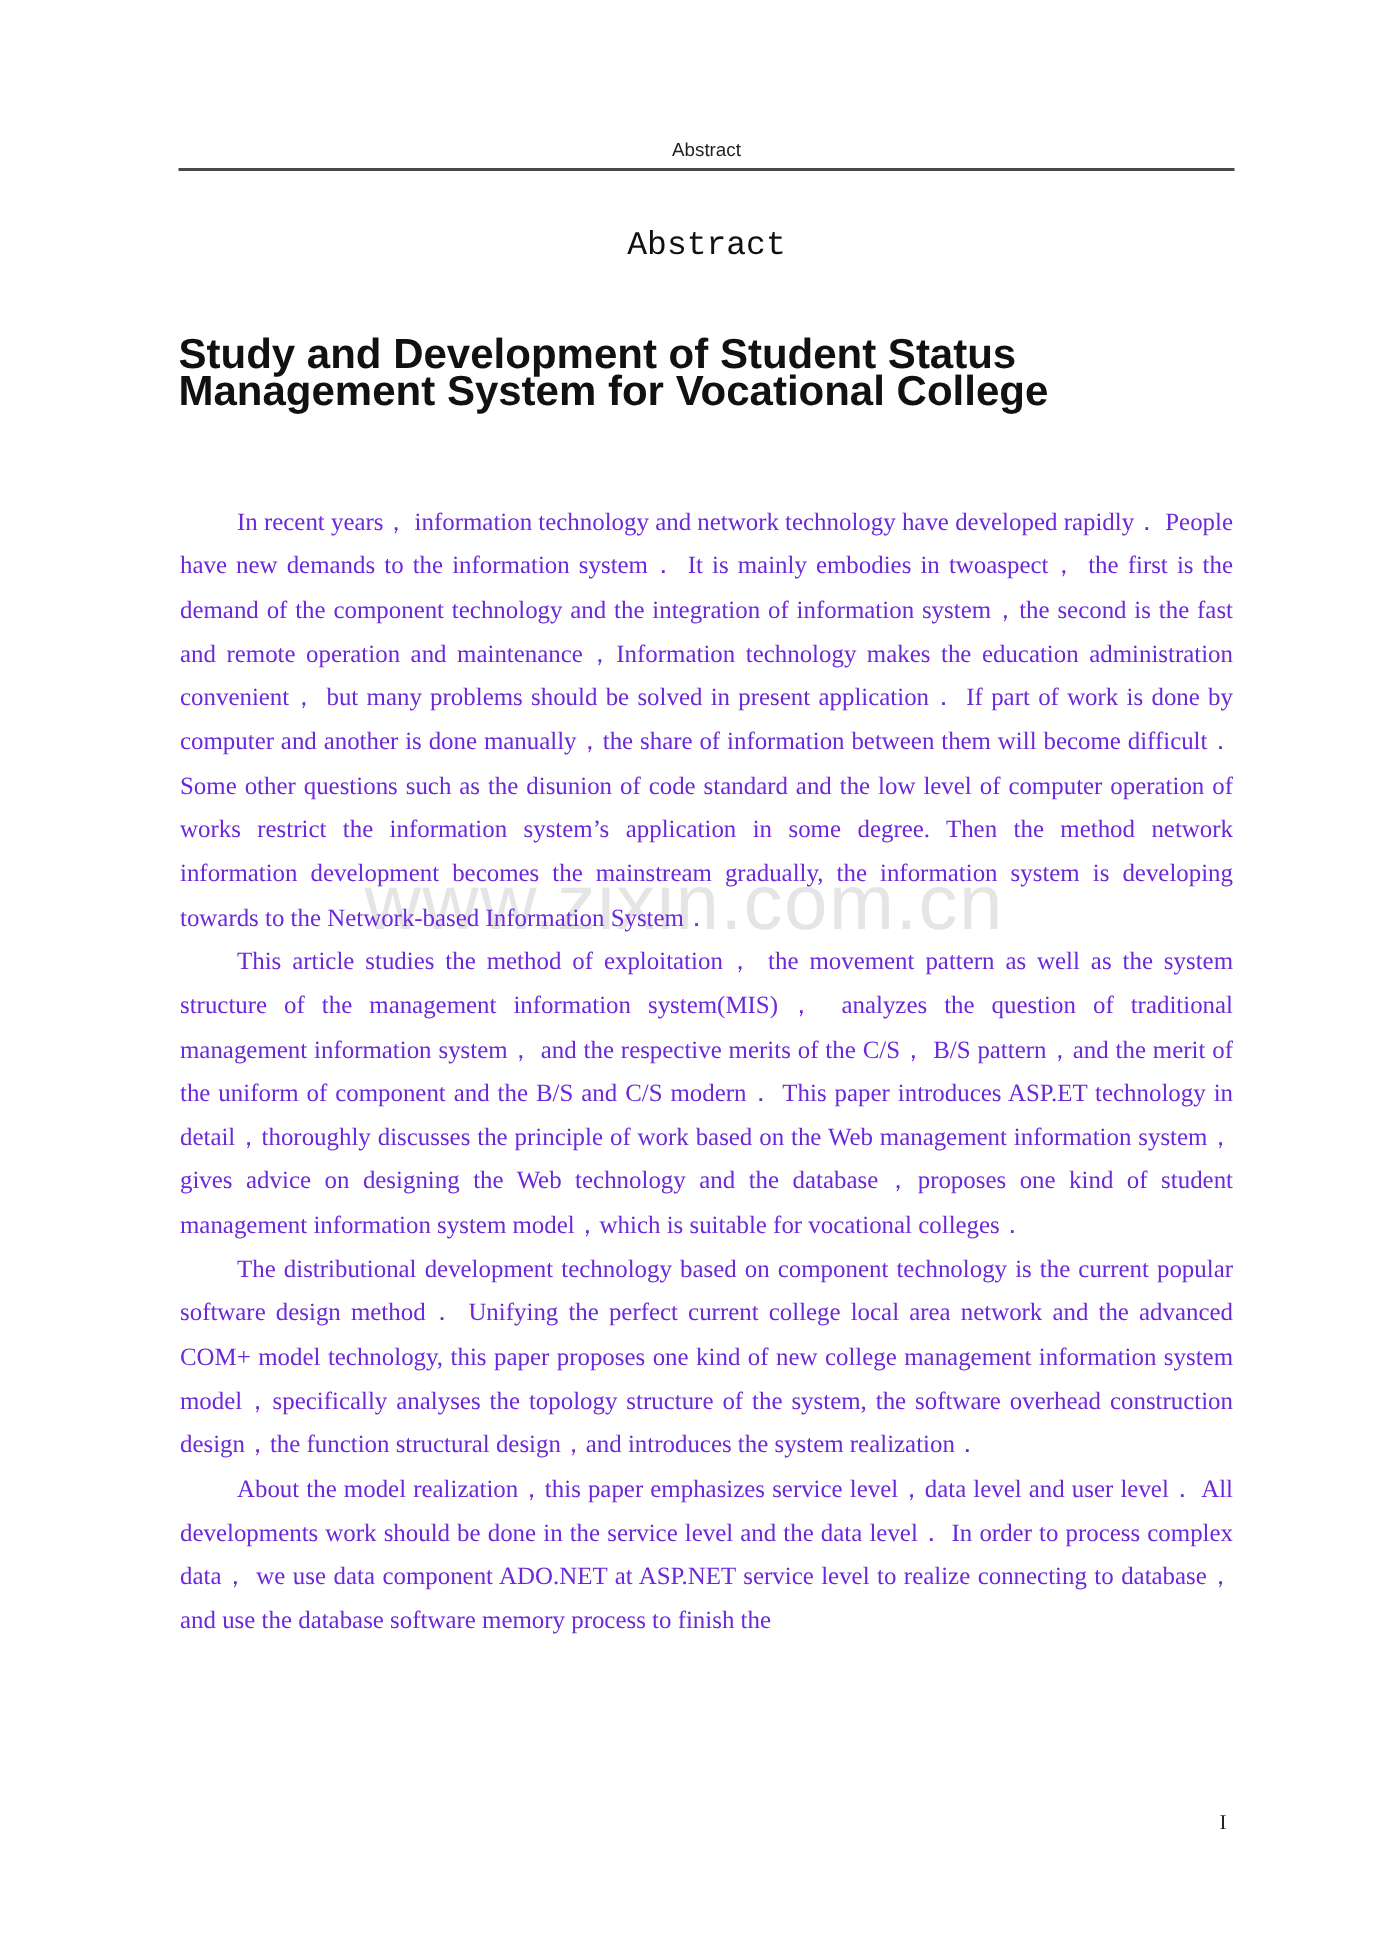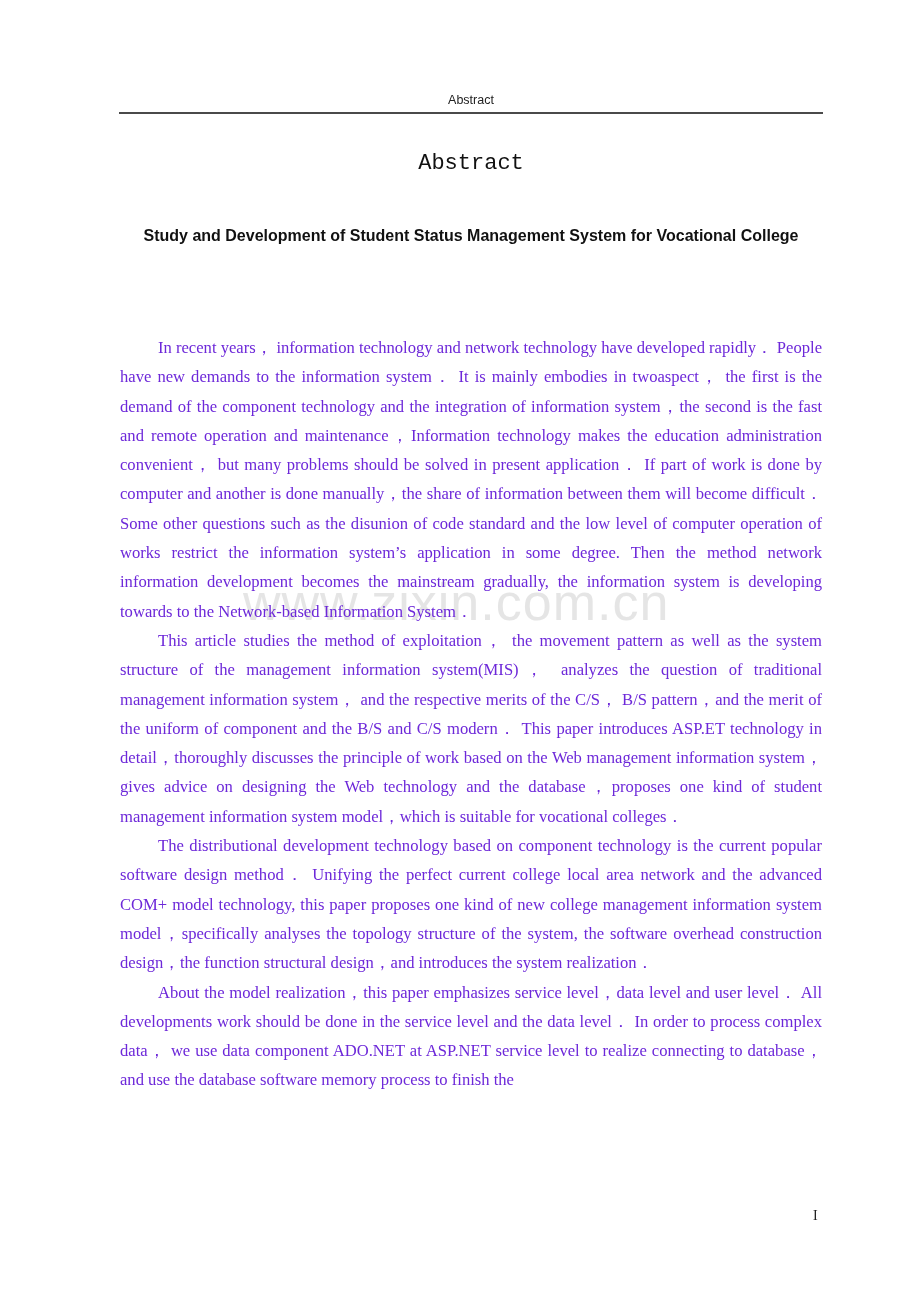--- a/index.html
+++ b/index.html
@@ -14,22 +14,22 @@
       position: absolute; left: 108px; width: 704px; top: 112px;
       height: 0; border-top: 2px solid #4a4a4a;
     }
     .section-title {
       position: absolute; left: 108px; width: 704px; top: 151px;
       text-align: center; font-family: "Liberation Mono", "DejaVu Sans Mono", monospace;
       font-size: 22px; color: #111;
     }
     .paper-title {
       position: absolute; left: 108px; width: 704px; top: 223px;
-      text-align: center; font-family: "Liberation Sans", sans-serif;
-      font-weight: bold; font-size: 16px; line-height: 25px; color: #111;
+      text-align: left; font-family: "Liberation Sans", sans-serif;
+      font-weight: bold; font-size: 28px; line-height: 25px; color: #111;
     }
     .body-text {
       position: absolute; left: 109px; width: 702px; top: 333px;
       font-family: "Liberation Serif", serif; font-size: 16.6px;
       line-height: 29.3px; color: #6d28d9; text-align: justify;
     }
     .body-text p { margin: 0; text-indent: 38px; }
     .watermark {
       position: absolute; left: 232px; top: 572px;
       font-family: "Liberation Sans", sans-serif; font-size: 52px;

